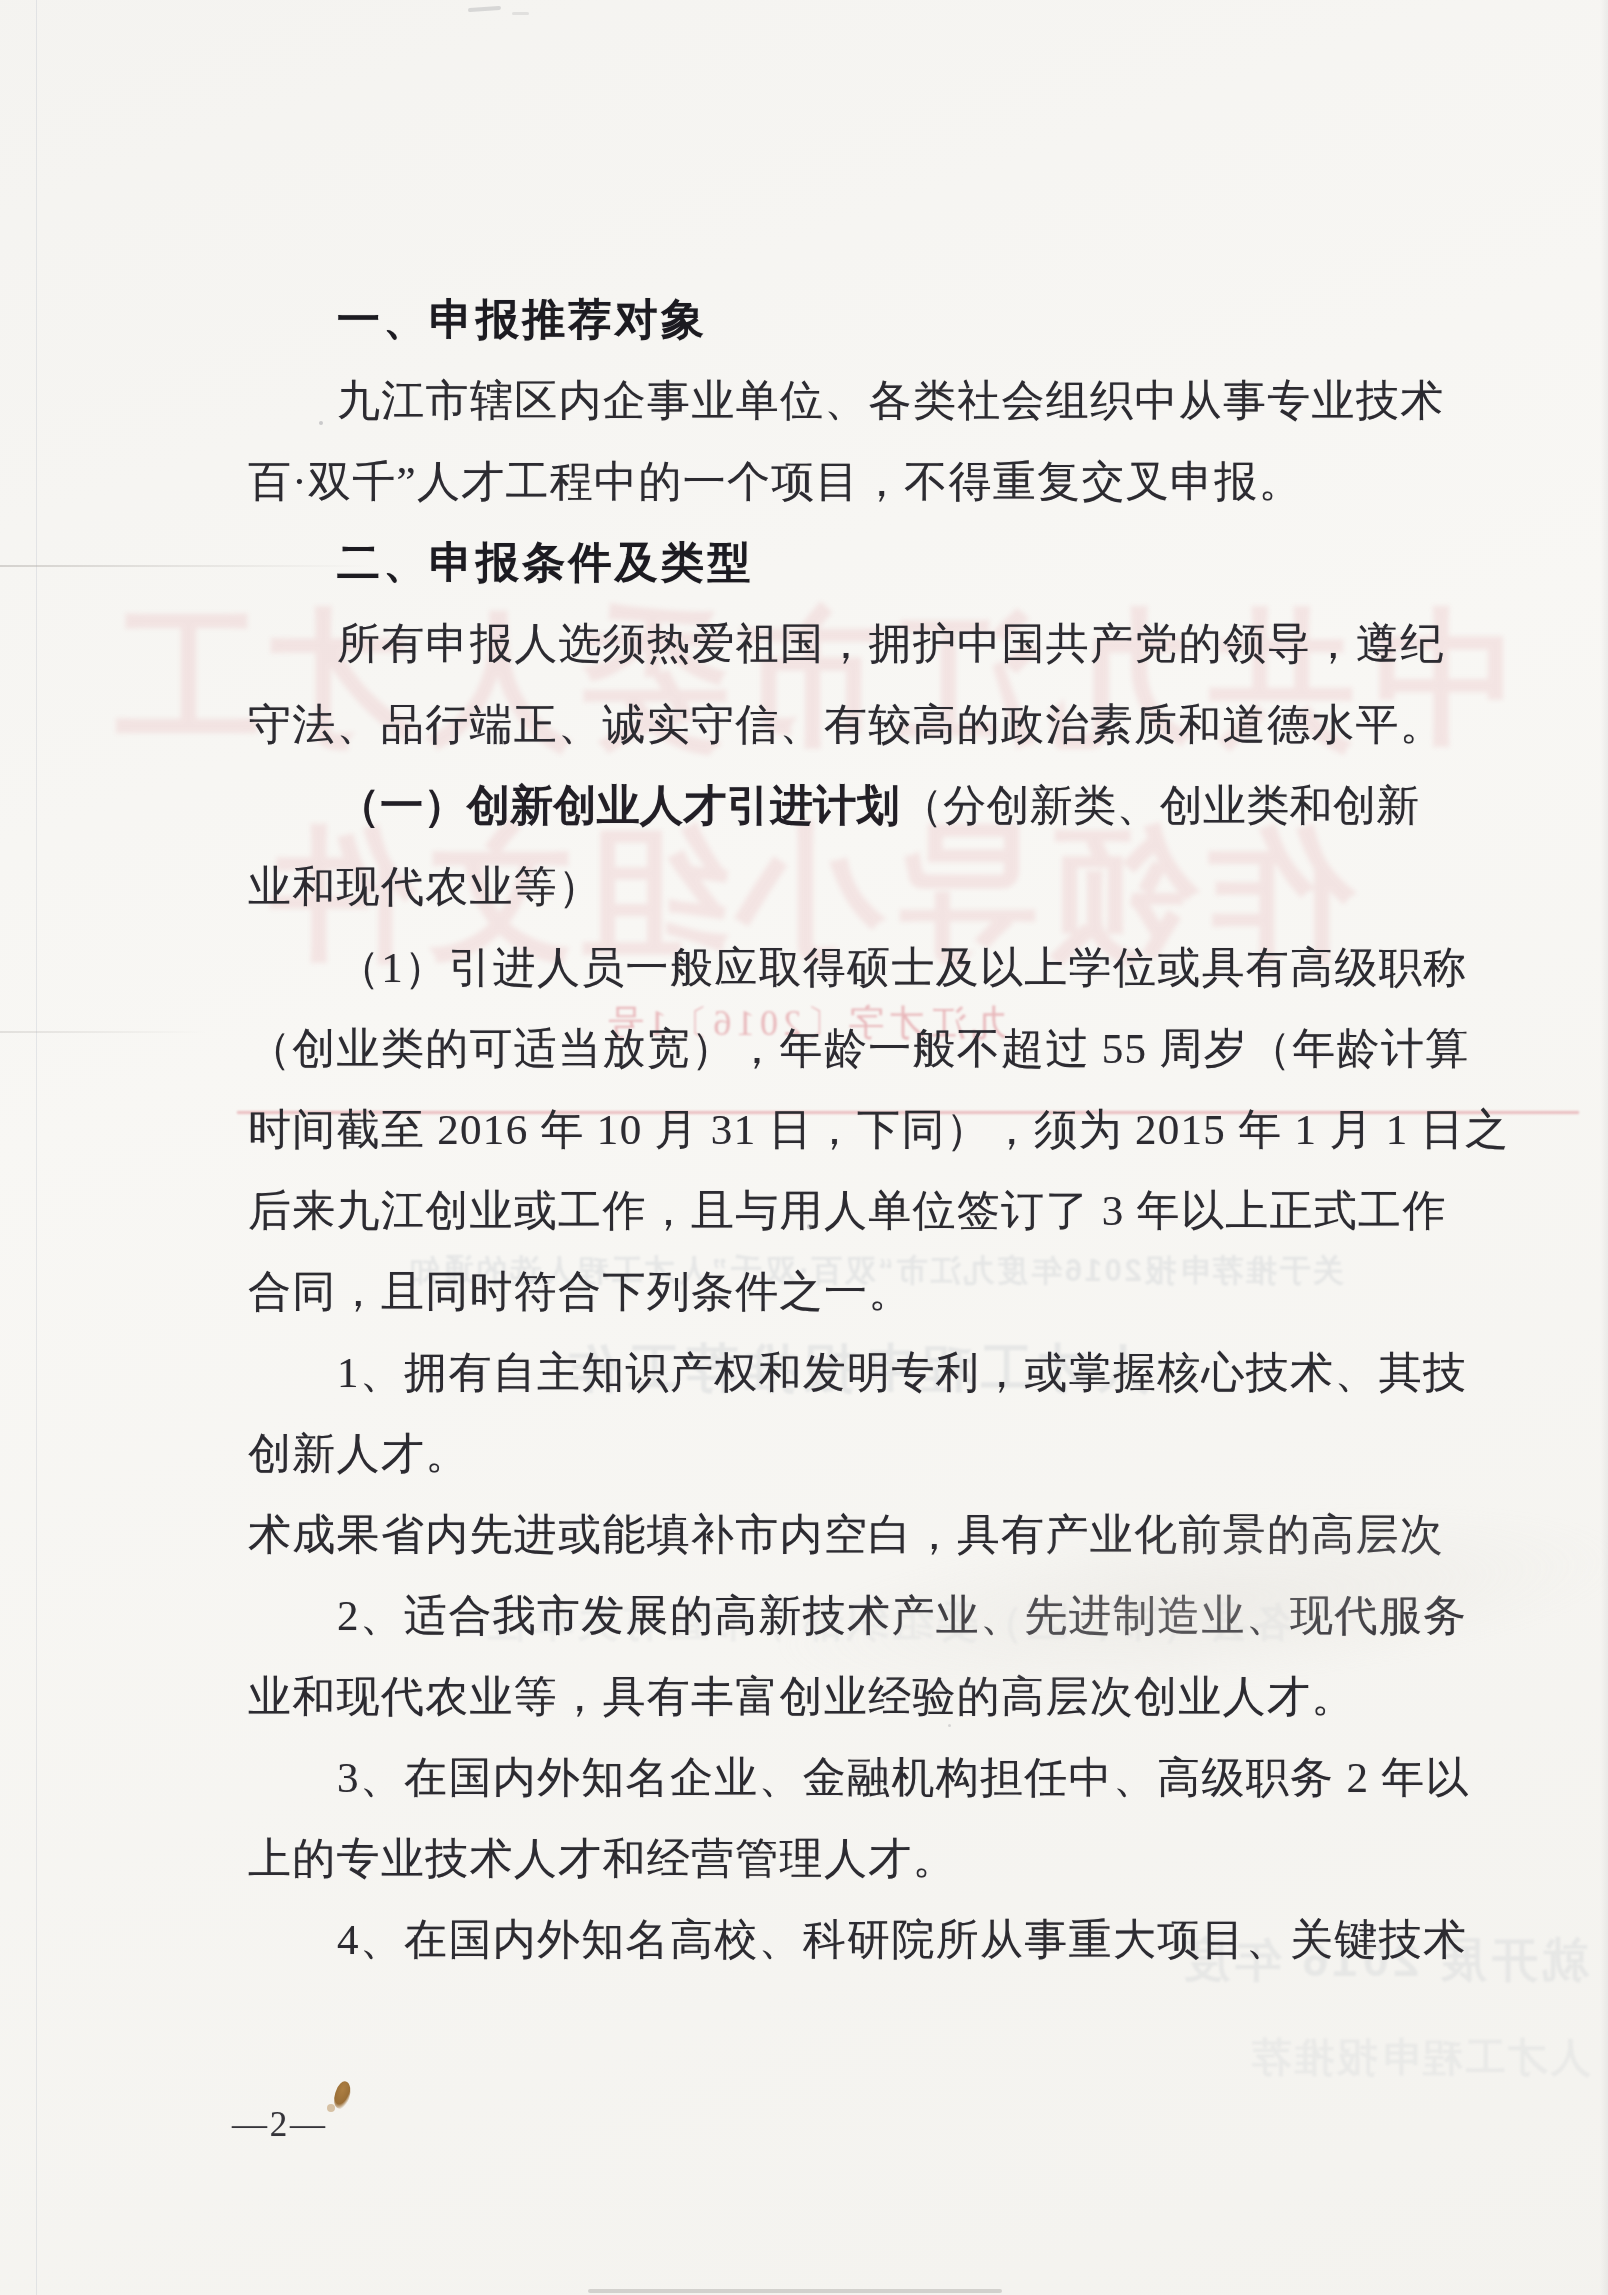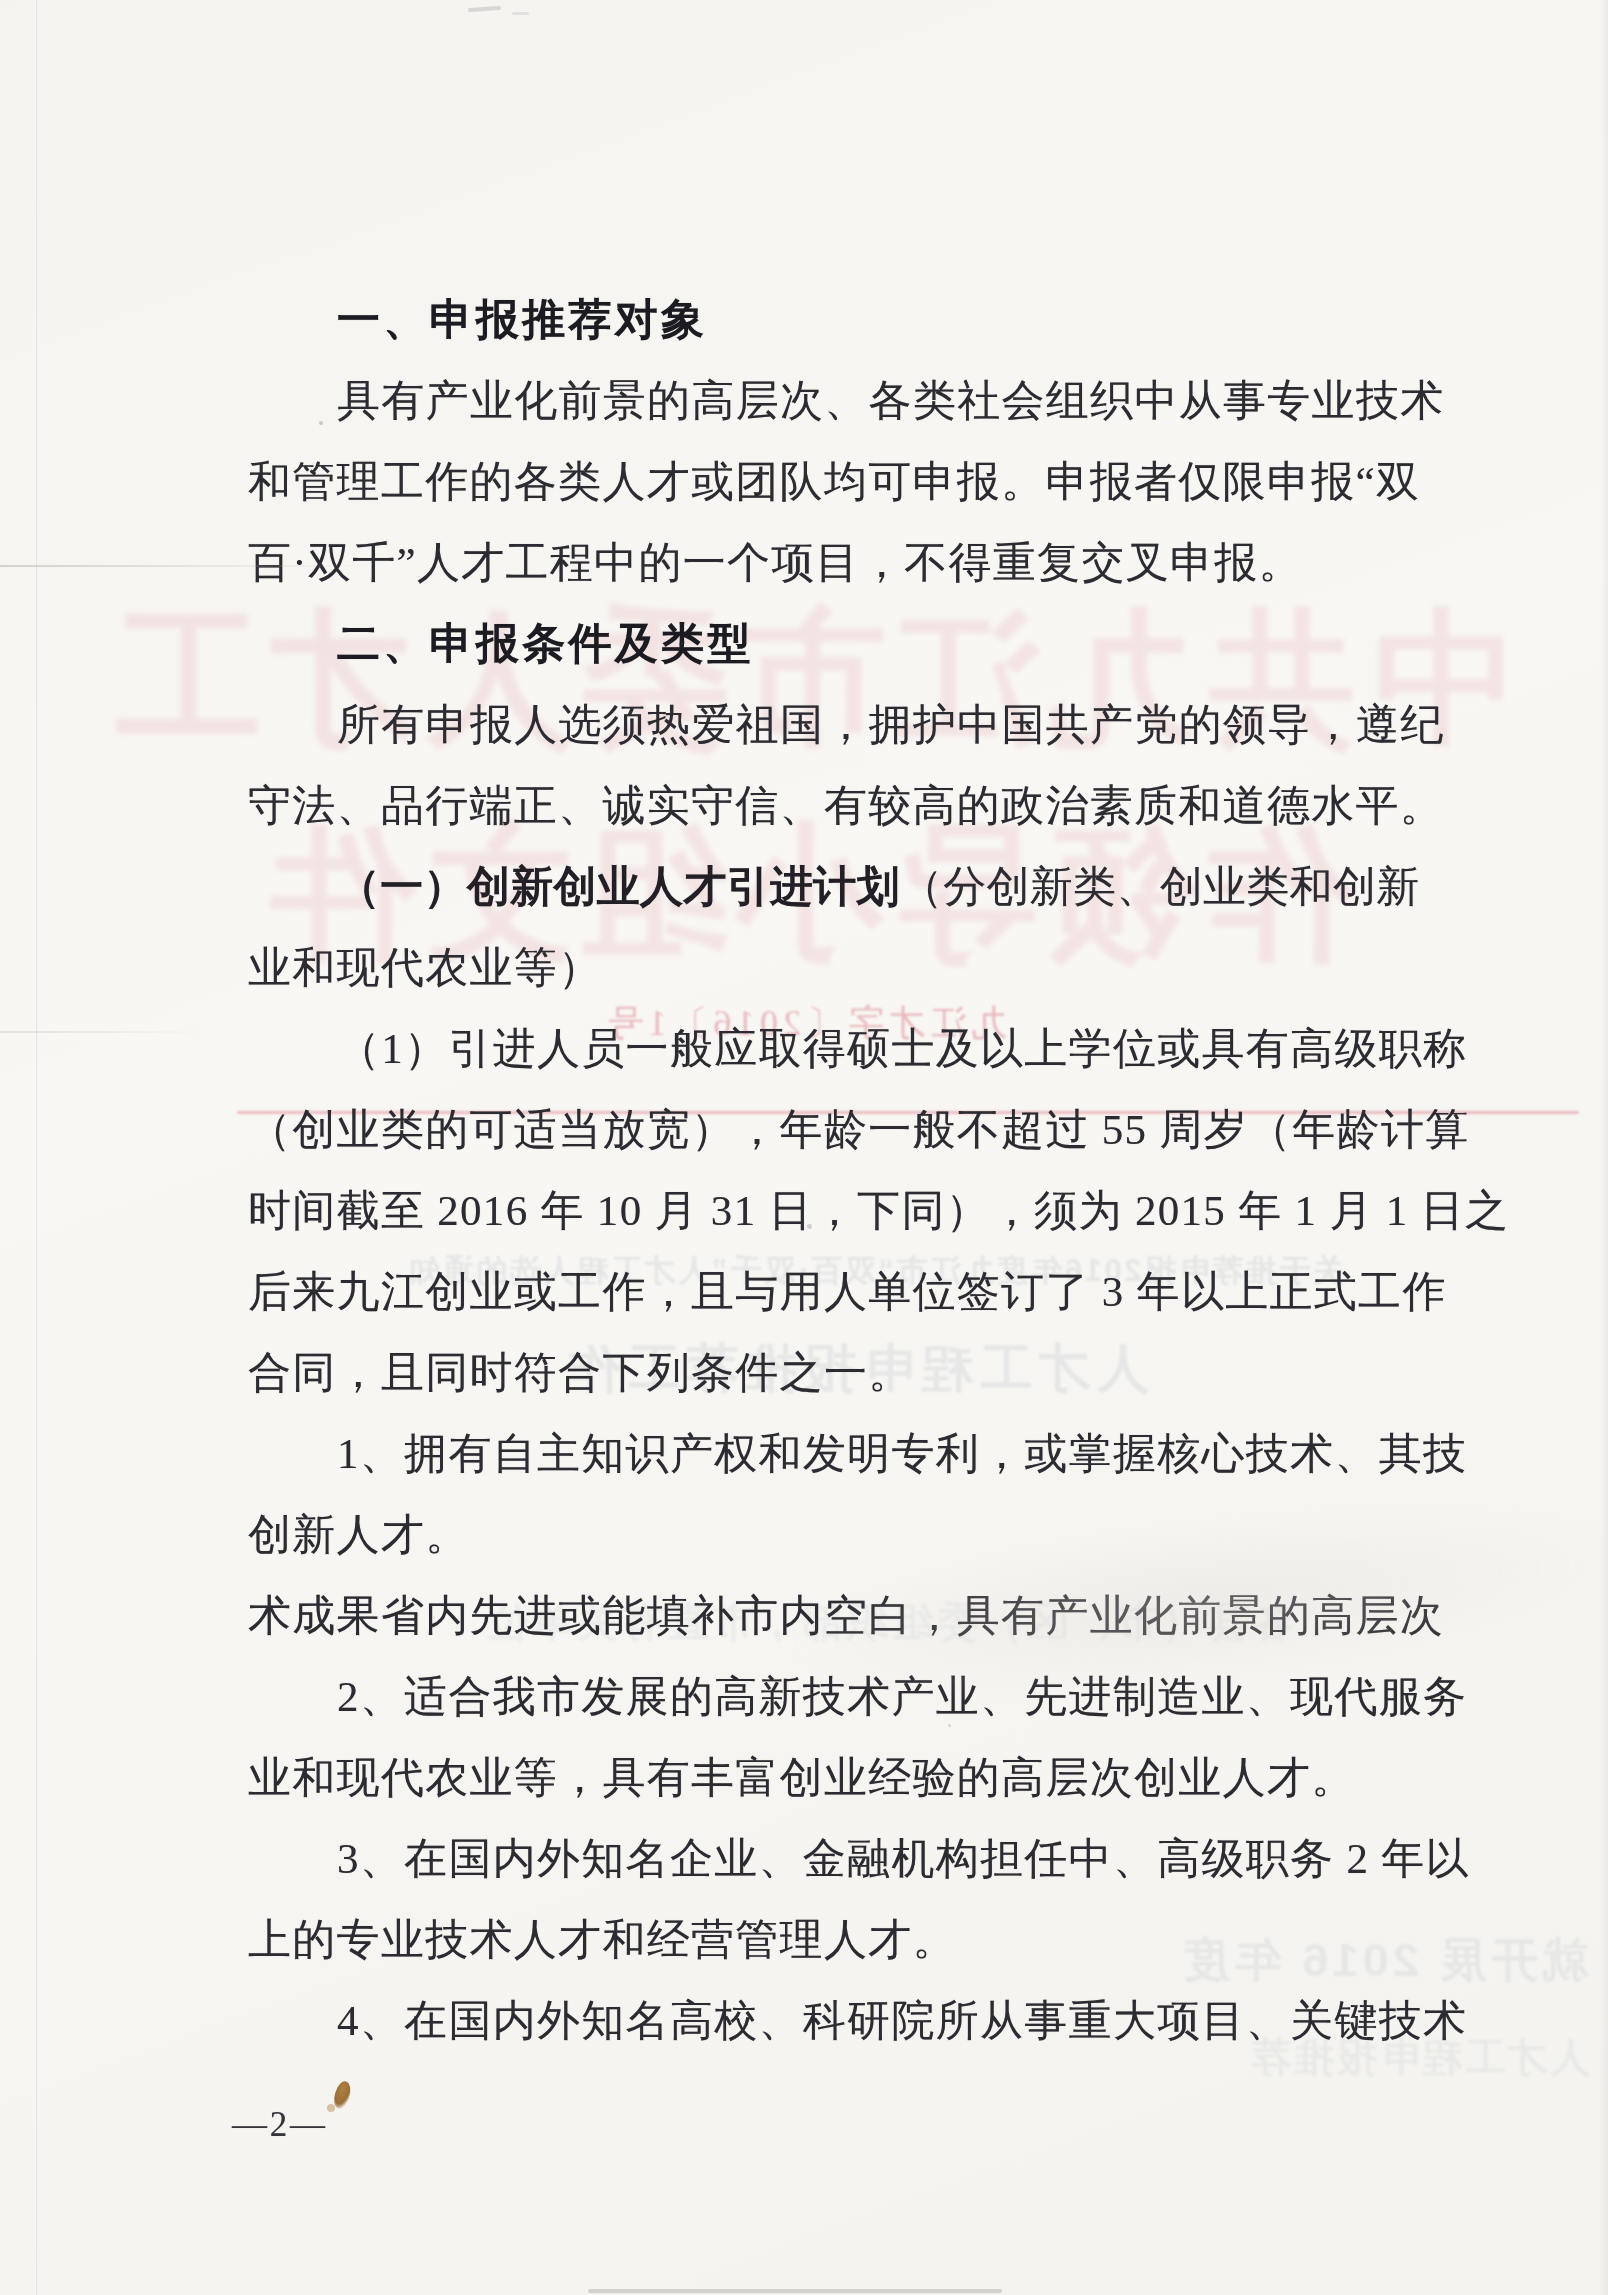--- a/index.html
+++ b/index.html
@@ -103,22 +103,21 @@
   <div class="bleed red-docnum mirror">九江才字〔2016〕1号</div>
   <div class="bleed red-rule"></div>
   <div class="bleed gray-ghost ghost-a mirror">关于推荐申报2016年度九江市“双百·双千”人才工程人选的通知</div>
   <div class="bleed gray-ghost ghost-b mirror">人才工程申报推荐工作</div>
   <div class="bleed gray-ghost ghost-mid mirror">各县（市、区）委组织部，市直有关单位</div>
   <div class="bleed gray-ghost ghost-r1 mirror">就开展 2016 年度</div>
   <div class="bleed gray-ghost ghost-r2 mirror">人才工程申报推荐</div>
 
   <div class="textblock" id="textblock">
       <div class="line indent heading">一、申报推荐对象</div>
-      <div class="line indent">具有产业化前景的高层次、各类社会组织中从事专业技术</div>
-      <div class="line">和管理工作的各类人才或团队均可申报。申报者仅限申报“双</div>
+      <div class="line indent">九江市辖区内企事业单位、各类社会组织中从事专业技术</div>
       <div class="line">百·双千”人才工程中的一个项目，不得重复交叉申报。</div>
       <div class="line indent heading">二、申报条件及类型</div>
       <div class="line indent">所有申报人选须热爱祖国，拥护中国共产党的领导，遵纪</div>
       <div class="line">守法、品行端正、诚实守信、有较高的政治素质和道德水平。</div>
       <div class="line indent tight"><span class="b">（一）创新创业人才引进计划</span>（分创新类、创业类和创新</div>
       <div class="line">业和现代农业等）</div>
       <div class="line indent">（1）引进人员一般应取得硕士及以上学位或具有高级职称</div>
       <div class="line">（创业类的可适当放宽），年龄一般不超过 55 周岁（年龄计算</div>
       <div class="line">时间截至 2016 年 10 月 31 日，下同），须为 2015 年 1 月 1 日之</div>
       <div class="line">后来九江创业或工作，且与用人单位签订了 3 年以上正式工作</div>

